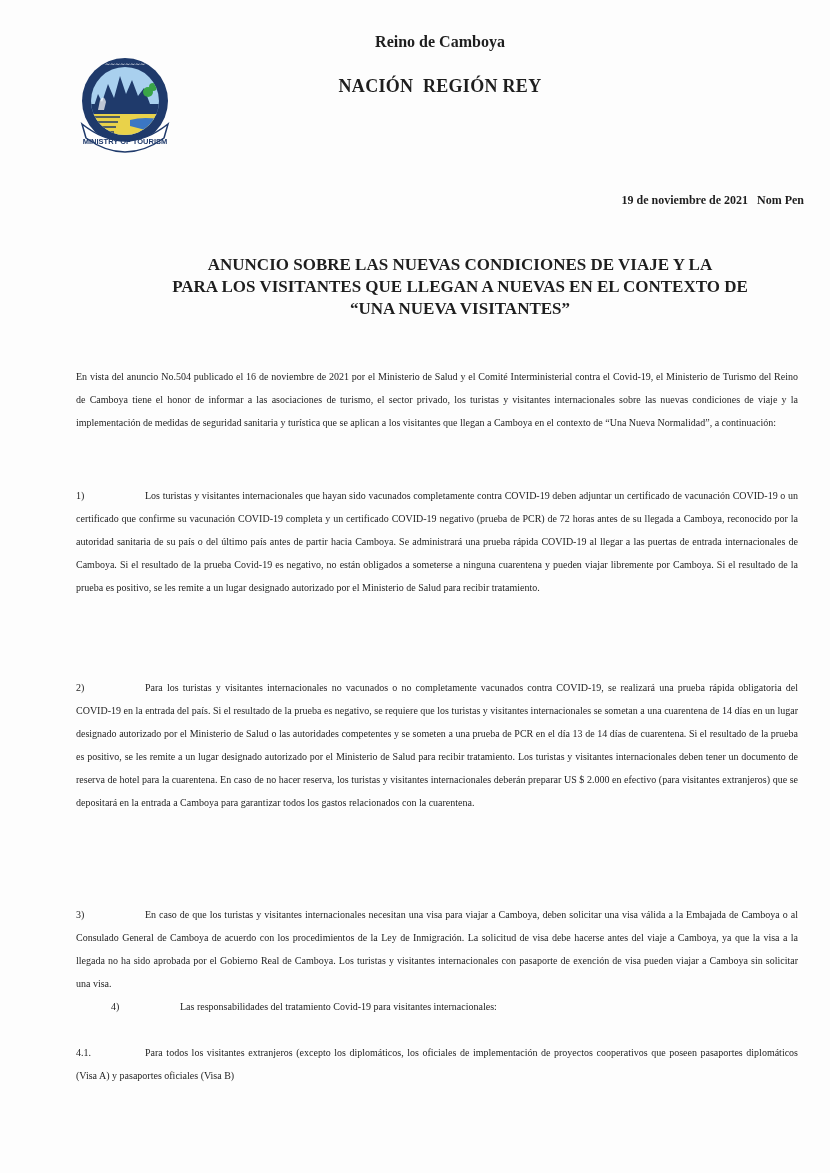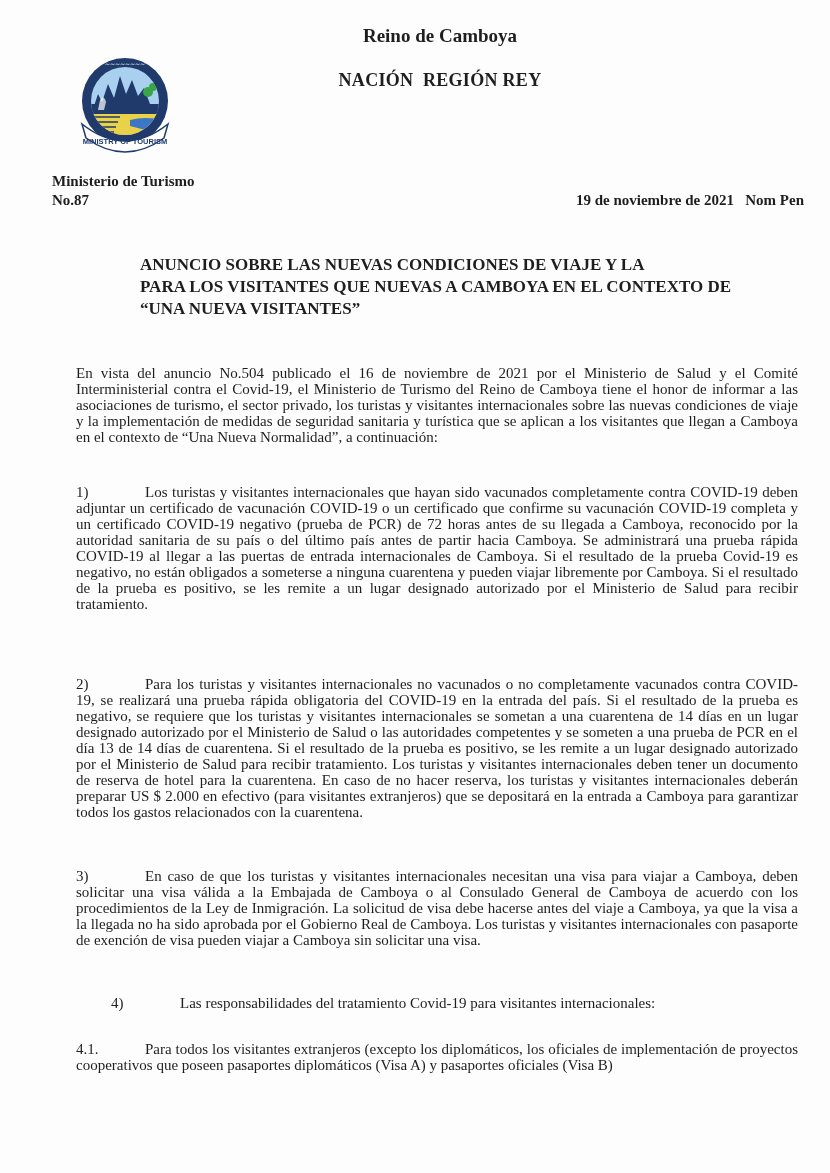--- a/index.html
+++ b/index.html
@@ -24,23 +24,23 @@
     }
     .header-center {
       position: absolute;
       left: 300px;
       top: 20px;
       width: 280px;
       text-align: center;
       font-weight: bold;
     }
     .kingdom {
-      font-size: 19px;
+      font-size: 16px;
       line-height: 28px;
-      margin-top: 2px;
+      margin-top: 8px;
     }
     .motto {
       font-size: 18px;
       line-height: 28px;
       margin-top: 16px;
       letter-spacing: 0.3px;
     }
     .logo {
       position: absolute;
       left: 70px;
@@ -55,47 +55,47 @@
       top: 172px;
       font-weight: bold;
       font-size: 15px;
       line-height: 19px;
     }
     .date-place {
       position: absolute;
       right: 26px;
       top: 191px;
       font-weight: bold;
-      font-size: 15px;
+      font-size: 12px;
       line-height: 19px;
       white-space: pre;
     }
     .title {
       position: absolute;
       left: 140px;
       top: 254px;
       width: 640px;
-      text-align: left;
+      text-align: center;
       font-weight: bold;
       font-size: 17px;
       line-height: 22px;
     }
     .title div { white-space: nowrap; }
     .body-text {
       position: absolute;
       left: 76px;
       width: 722px;
-      font-size: 15px;
-      line-height: 16px;
+      font-size: 10px;
+      line-height: 23px;
       text-align: justify;
     }
     .intro { top: 365px; }
     .p1 { top: 484px; }
     .p2 { top: 676px; }
-    .p3 { top: 868px; }
+    .p3 { top: 903px; }
     .p4 { top: 995px; margin-left: 35px; }
     .p41 { top: 1041px; }
     .num {
       display: inline-block;
       width: 69px;
     }
     .num-long {
       display: inline-block;
       width: 69px;
     }
@@ -128,30 +128,26 @@
       <text x="55" y="90" text-anchor="middle" font-size="7.5" font-weight="bold" fill="#1f3a6b" font-family="Liberation Sans, sans-serif">MINISTRY OF TOURISM</text>
       <text x="55" y="12" text-anchor="middle" font-size="6" fill="#ffffff" font-family="DejaVu Sans, sans-serif">~~~~~~~~</text>
     </svg>
   </div>
 
   <div class="header-center">
     <div class="kingdom">Reino de Camboya</div>
     <div class="motto" style="white-space: pre;">NACIÓN  REGIÓN REY</div>
   </div>
 
-  <div class="ministry-block">
-    <div>Ministerio de Turismo</div>
-    <div>No.87</div>
-  </div>
 
   <div class="date-place">19 de noviembre de 2021   Nom Pen</div>
 
   <div class="title">
     <div>ANUNCIO SOBRE LAS NUEVAS CONDICIONES DE VIAJE Y LA</div>
-    <div>PARA LOS VISITANTES QUE NUEVAS A CAMBOYA EN EL CONTEXTO DE</div>
+    <div>PARA LOS VISITANTES QUE LLEGAN A NUEVAS EN EL CONTEXTO DE</div>
     <div>“UNA NUEVA VISITANTES”</div>
   </div>
 
   <div class="body-text intro">En vista del anuncio No.504 publicado el 16 de noviembre de 2021 por el Ministerio de Salud y el Comité Interministerial contra el Covid-19, el Ministerio de Turismo del Reino de Camboya tiene el honor de informar a las asociaciones de turismo, el sector privado, los turistas y visitantes internacionales sobre las nuevas condiciones de viaje y la implementación de medidas de seguridad sanitaria y turística que se aplican a los visitantes que llegan a Camboya en el contexto de “Una Nueva Normalidad”, a continuación:</div>
 
   <div class="body-text p1">
     <span class="num">1)</span><span>Los turistas y visitantes internacionales que hayan sido vacunados completamente contra COVID-19 deben adjuntar un certificado de vacunación COVID-19 o un certificado que confirme su vacunación COVID-19 completa y un certificado COVID-19 negativo (prueba de PCR) de 72 horas antes de su llegada a Camboya,  reconocido por la autoridad sanitaria de su país o del último país antes de partir hacia Camboya. Se administrará una prueba rápida COVID-19 al llegar a las puertas de entrada internacionales de Camboya. Si el resultado de la prueba Covid-19 es negativo, no están obligados a someterse a ninguna cuarentena y pueden viajar libremente por Camboya. Si el resultado de la prueba es positivo, se les remite a un lugar designado autorizado por el Ministerio de Salud para recibir tratamiento.</span>
   </div>
 
   <div class="body-text p2">

